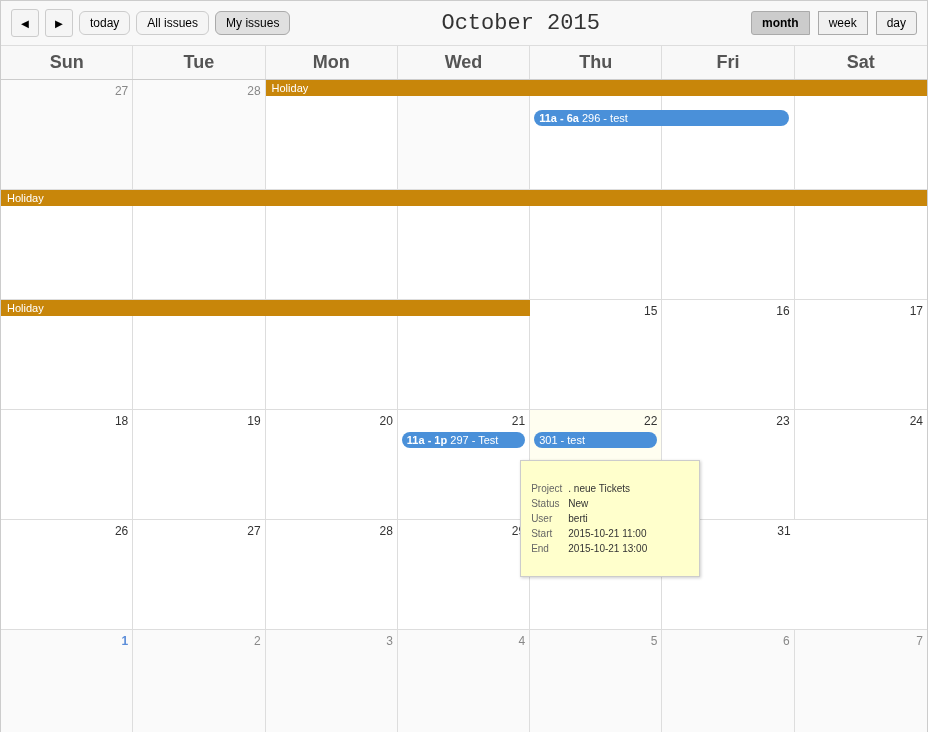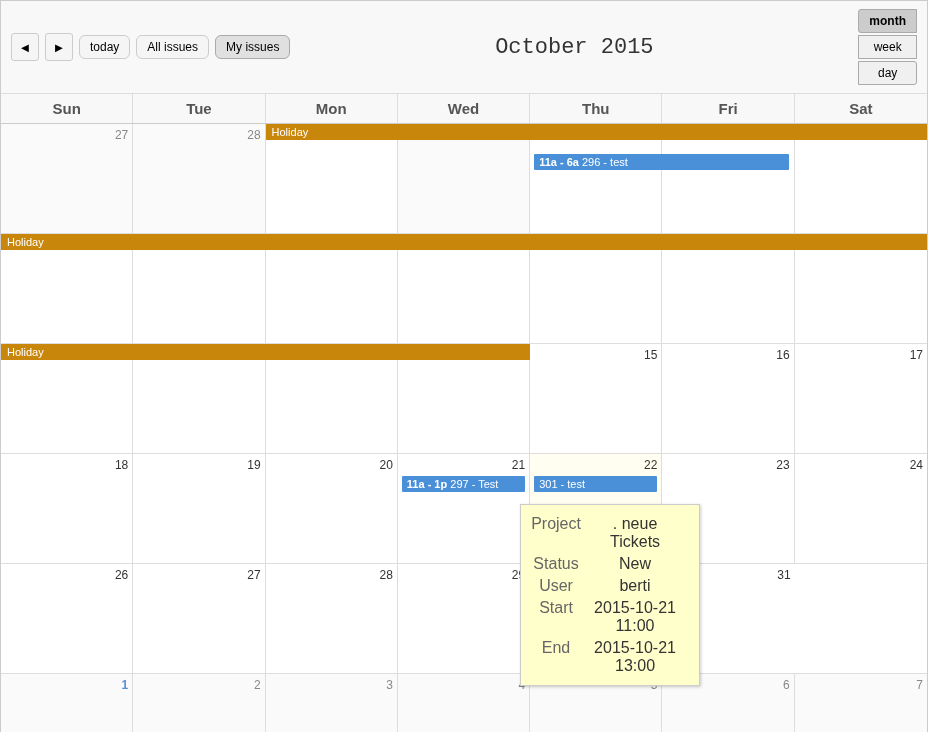--- a/index.html
+++ b/index.html
@@ -12,21 +12,21 @@
       display: flex;
       align-items: center;
       justify-content: space-between;
       padding: 8px 10px;
       border-bottom: 1px solid #ddd;
       background: #f8f8f8;
     }
     .cal-header-left { display: flex; align-items: center; gap: 6px; }
     .cal-header-center { flex: 1; text-align: center; font-family: Liberation Mono, monospace; }
     .cal-header-center h2 { font-size: 22px; font-weight: normal; color: #333; }
-    .cal-header-right { display: flex; gap: 2px; flex-direction: column; }
+    .cal-header-right { display: flex; gap: 8px; }
 
     .nav-btn {
       width: 28px; height: 28px; border: 1px solid #ccc; background: #f5f5f5;
       cursor: pointer; font-size: 13px; display: flex; align-items: center; justify-content: center;
       border-radius: 3px;
     }
 
     .today-btn, .filter-btn {
       padding: 4px 10px; border: 1px solid #ccc; background: #f5f5f5;
       cursor: pointer; font-size: 12px; border-radius: 6px;
@@ -45,21 +45,21 @@
     .cal-days-header {
       display: grid;
       grid-template-columns: repeat(7, 1fr);
       border-bottom: 1px solid #ccc;
       background: #f8f8f8;
     }
     .cal-day-name {
       text-align: center;
       padding: 6px 0;
       font-weight: bold;
-      font-size: 15px;
+      font-size: 18px;
       color: #555;
       border-right: 1px solid #ddd;
     }
     .cal-day-name:last-child { border-right: none; }
 
     
     .cal-grid {
       display: grid;
       grid-template-rows: repeat(6, 1fr);
     }
@@ -98,42 +98,41 @@
       right: 0;
       background: #c8860a;
       color: #fff;
       font-size: 11px;
       padding: 2px 6px;
       z-index: 2;
     }
 
     
     .event-bar {
-      border-radius: 1px;
+      border-radius: 8px;
       padding: 2px 5px;
       font-size: 11px;
       margin-top: 2px;
       cursor: pointer;
       white-space: nowrap;
       overflow: hidden;
       color: #fff;
     }
     .event-bar.blue { background: #4a90d9; }
 
     
     .tooltip {
       position: absolute;
       background: #ffffcc;
       border: 1px solid #ccc;
-      padding: 8px 10px;
+      padding: 20px 10px;
       z-index: 100;
-      font-size: 16px;
+      font-size: 10px;
       min-width: 180px;
       box-shadow: 1px 1px 3px rgba(0,0,0,0.2);
-      text-align: center;
     }
     .tooltip table { border-collapse: collapse; }
     .tooltip td { padding: 2px 6px 2px 0; vertical-align: top; }
     .tooltip td:first-child { color: #666; white-space: nowrap; }
     .tooltip td:last-child { color: #333; font-weight: normal; }
 
     
     .highlight-cell { background: #fffef0; }
 
     

